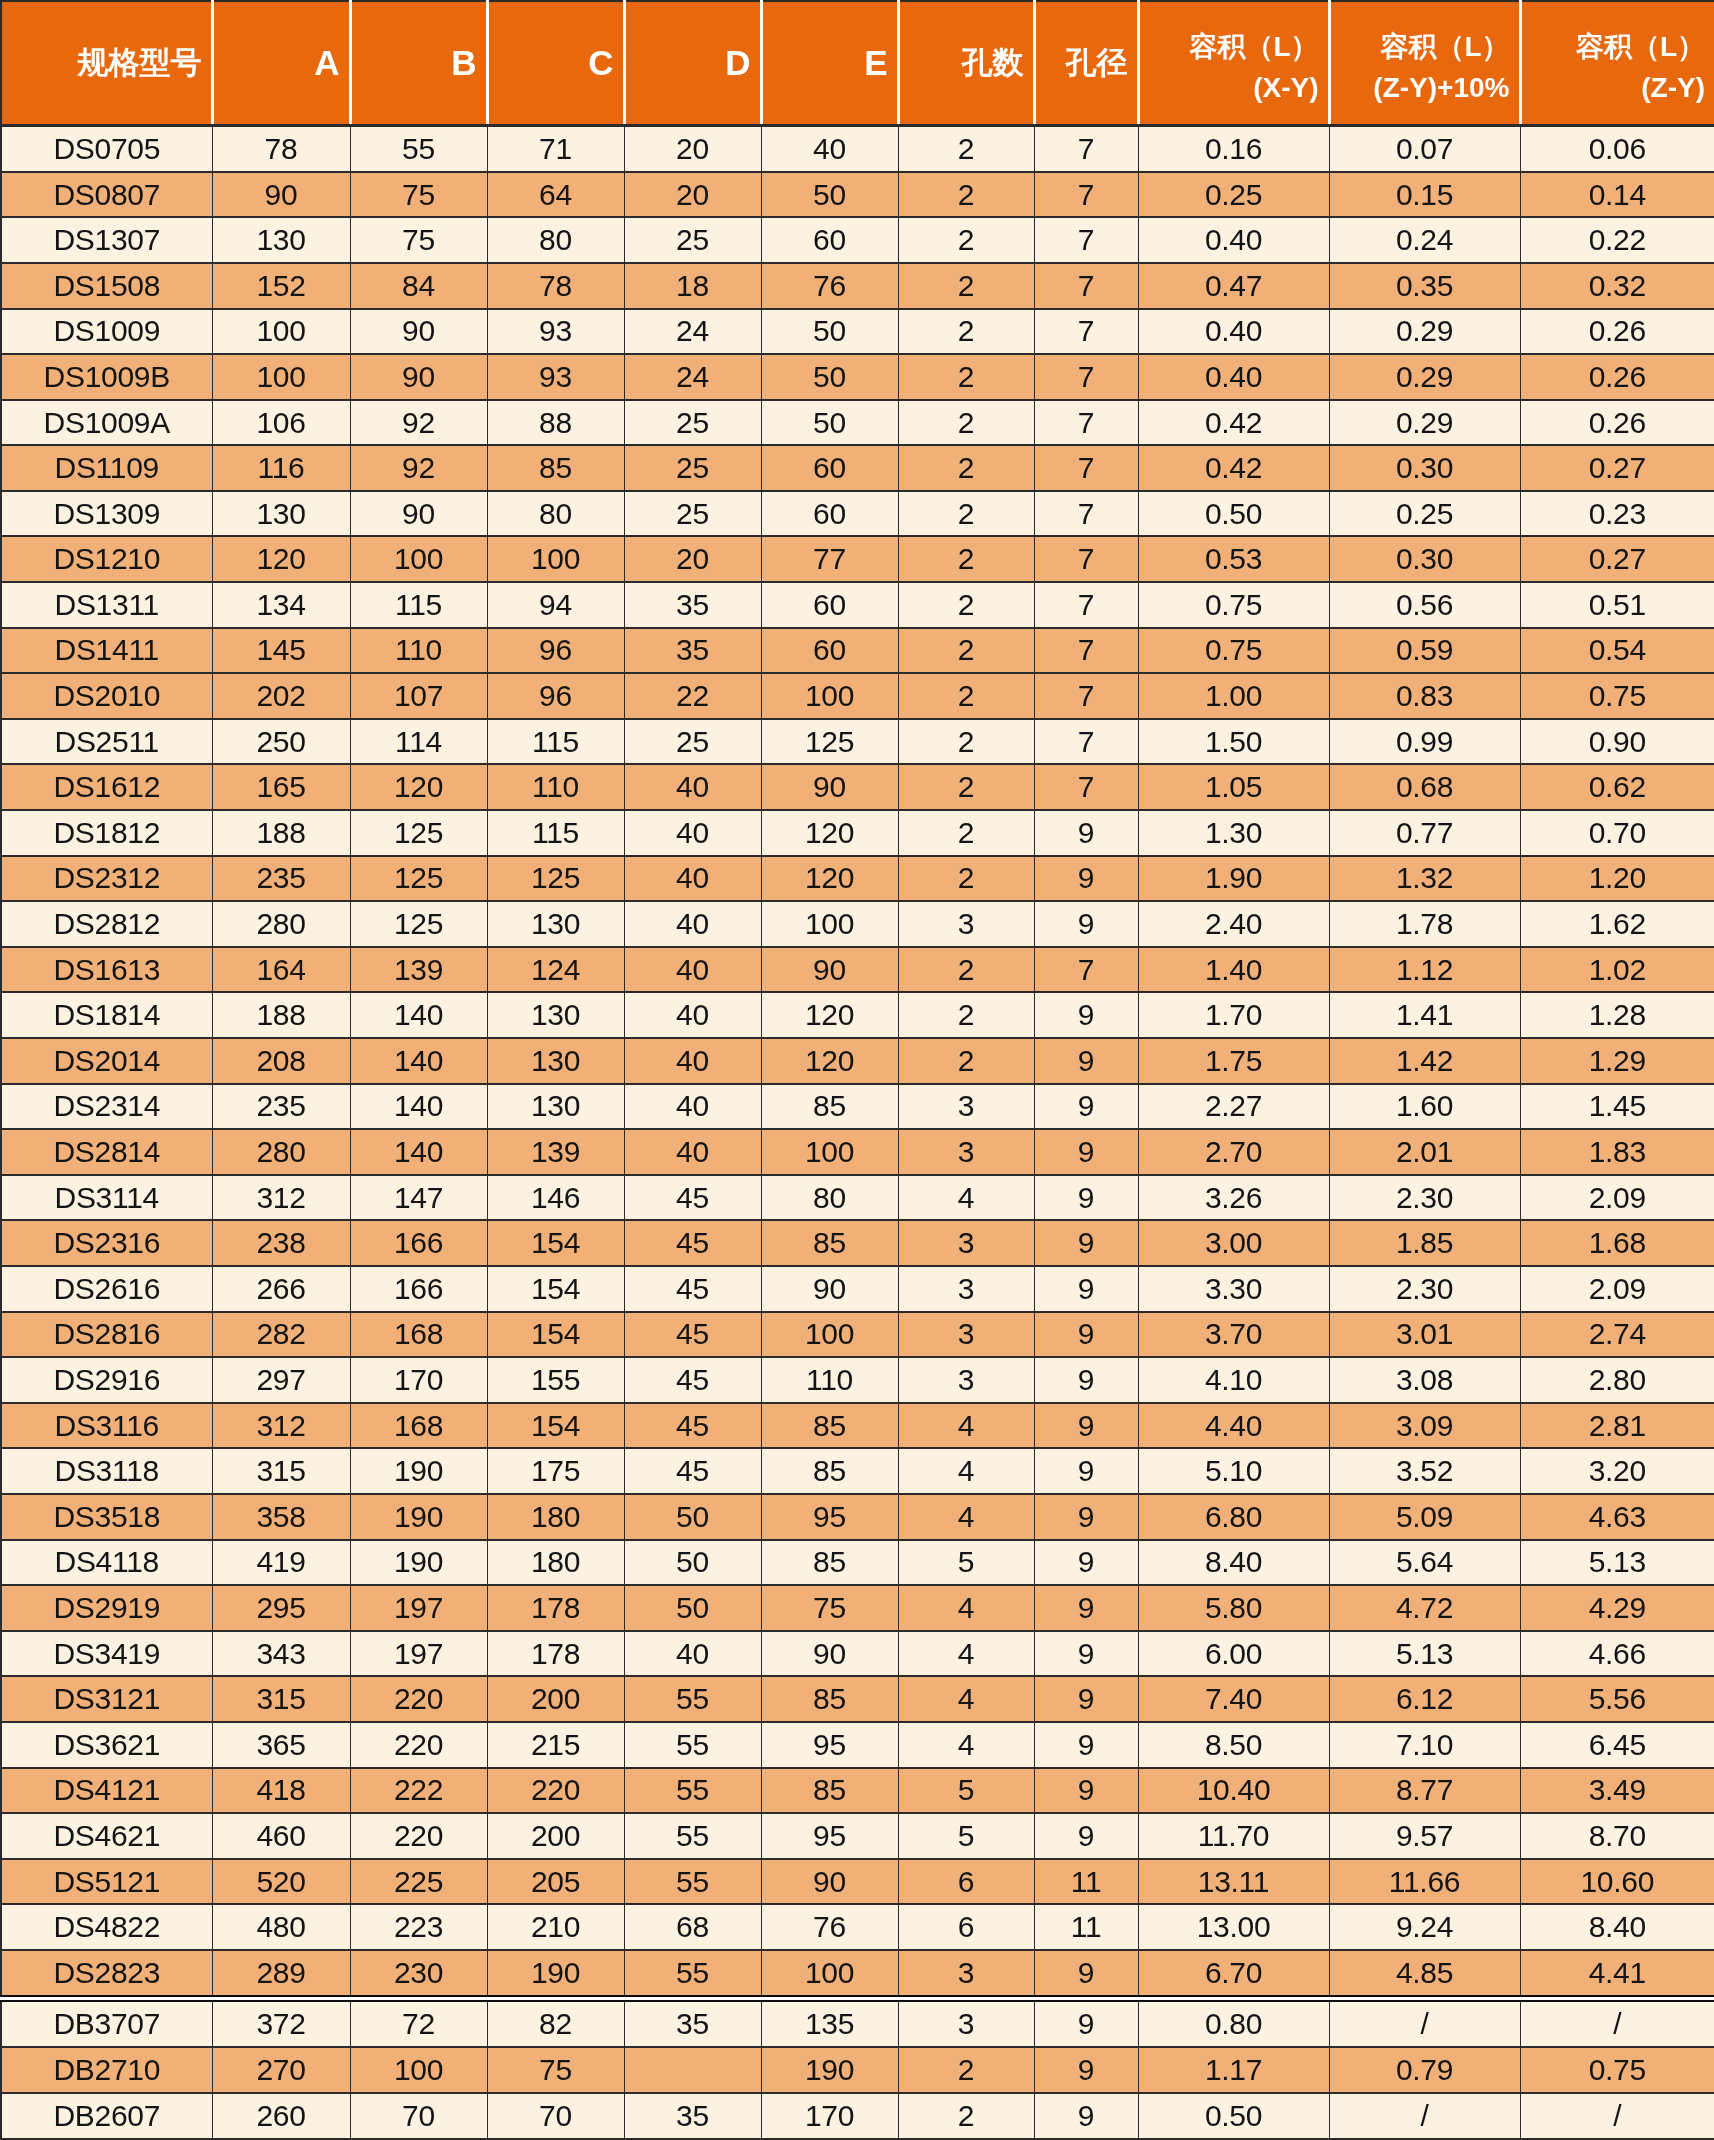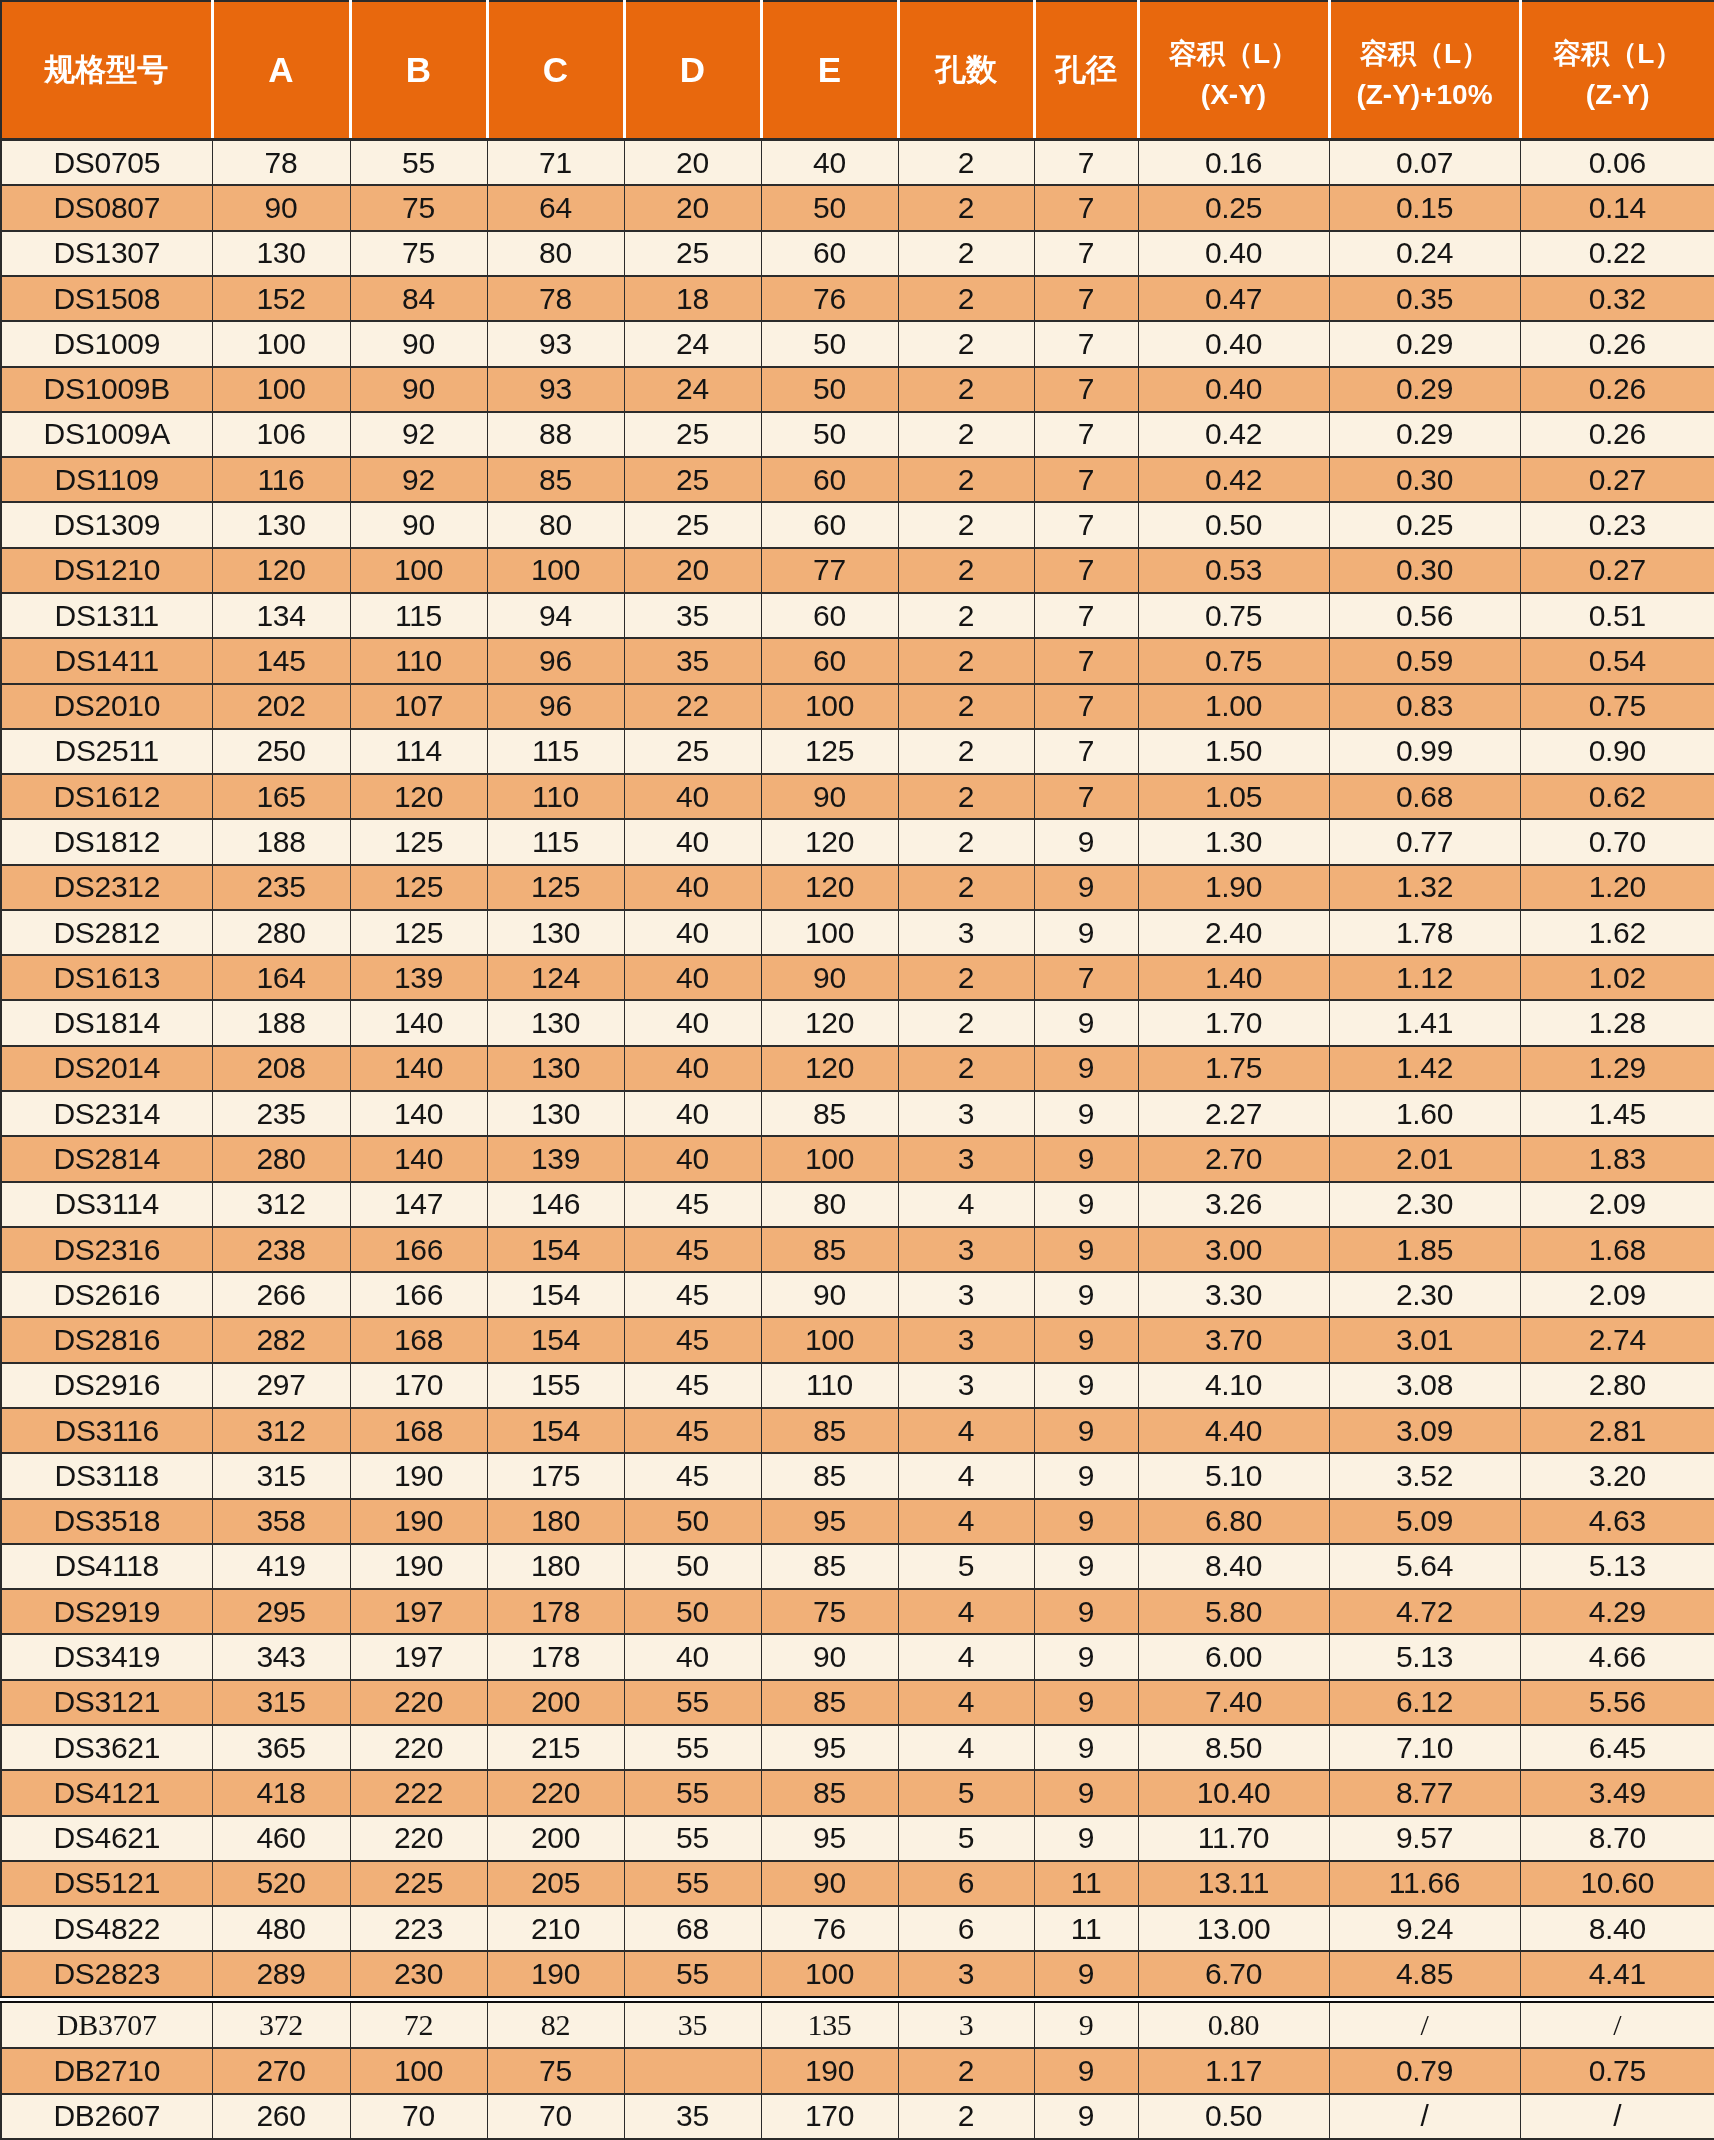--- a/index.html
+++ b/index.html
@@ -20,25 +20,25 @@
   table.spec{
     border-collapse:collapse;
     table-layout:fixed;
     width:1714px;height:2140px;
     border:2px solid var(--grid);
   }
   thead th{
     background:var(--header-bg);
     color:var(--header-text);
     font-weight:bold;
-    text-align:center;vertical-align:middle;
+    text-align:right;vertical-align:middle;
     height:104px;
     border-left:3px solid var(--header-sep);
     border-bottom:3px solid var(--grid);
-    padding:16px;
+    padding:9px;
     line-height:1.18;
   }
   thead th:first-child{border-left:none;}
   thead th .h1{font-size:31px;}
   thead th.letter .h1{font-size:35px;}
   thead th.twoline .h1,
   thead th.twoline .h2{font-size:28px;margin-top:8px;}
   tbody td{
     text-align:center;vertical-align:middle;
     font-size:30px;
@@ -47,21 +47,21 @@
     border-bottom:2px solid var(--grid);
     border-left:1.5px solid var(--grid);
     border-right:1.5px solid var(--grid);
     padding:0;
     letter-spacing:-0.3px;
     overflow:hidden;
     white-space:nowrap;
   }
   tbody tr.cream td{background:var(--row-cream);}
   tbody tr.band  td{background:var(--row-band);}
-  tbody tr.group-start td{border-top:7px double #0d0d0d;font-family:Liberation Serif, serif;}
+  tbody tr.group-start td{border-top:7px double #0d0d0d;}
 </style>
 </head>
 <body>
 
 <table class="spec">
   <colgroup>
       <col style="width: 211px;">
       <col style="width: 138px;">
       <col style="width: 137px;">
       <col style="width: 137px;">

